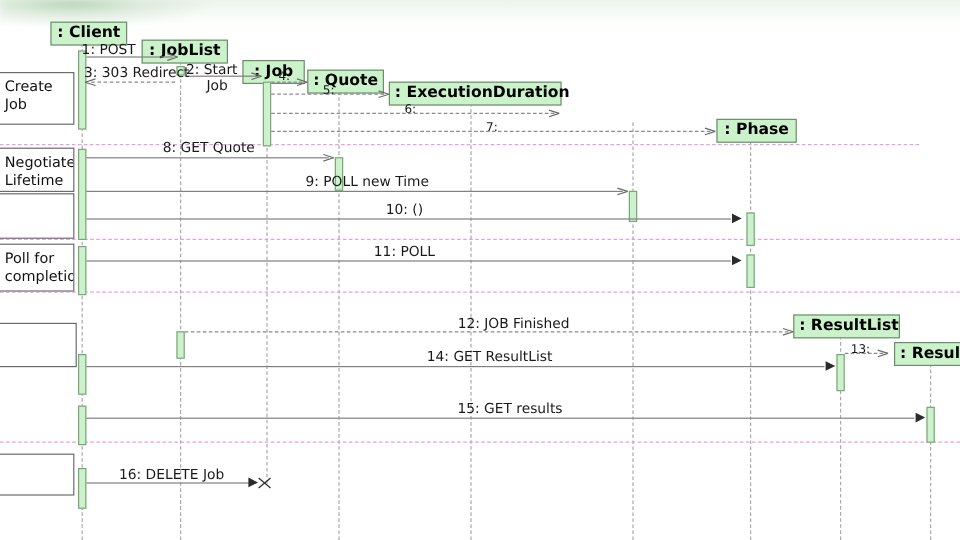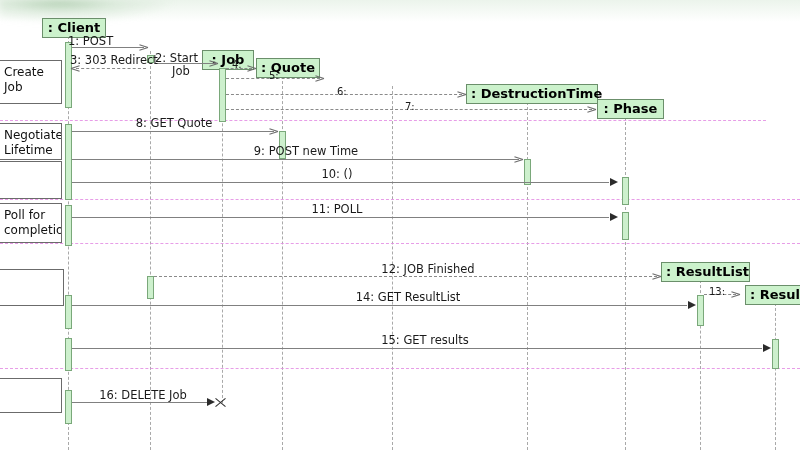--- a/index.html
+++ b/index.html
@@ -148,23 +148,24 @@
   <div class="lifeline" style="left:625px; top:117px; height:333px;"></div>
   <div class="lifeline" style="left:700px; top:280px; height:170px;"></div>
   <div class="lifeline" style="left:775px; top:303px; height:147px;"></div>
 
   <div class="sep" style="left:0px; top:120px; width:766px;"></div>
   <div class="sep" style="left:0px; top:199px; width:800px;"></div>
   <div class="sep" style="left:0px; top:243px; width:800px;"></div>
   <div class="sep" style="left:0px; top:368px; width:800px;"></div>
 
   <div class="objbox" style="left:42px;  top:18px;  width:54px;">: Client</div>
+  <div class="objbox" style="left:118px; top:33px;  width:62px;">: JobList</div>
   <div class="objbox" style="left:202px; top:50px;  width:42px;">: Job</div>
   <div class="objbox" style="left:256px; top:58px;  width:54px;">: Quote</div>
-  <div class="objbox" style="left:466px; top:84px; width:122px;">: DestructionTime</div>
+  <div class="objbox" style="left:324px; top:68px; width:134px;">: ExecutionDuration</div>
   <div class="objbox" style="left:597px; top:99px;  width:57px;text-align:center;">: Phase</div>
   <div class="objbox" style="left:661px; top:262px; width:79px;text-align:right;">: ResultList</div>
   <div class="objbox" style="left:745px; top:285px; width:55px;">: Result</div>
 
   <div class="act" style="left:64.5px; top:42px;  height:66px;"></div>
   <div class="act" style="left:64.5px; top:124px; height:76px;"></div>
   <div class="act" style="left:64.5px; top:205px; height:41px;"></div>
   <div class="act" style="left:64.5px; top:295px; height:34px;"></div>
   <div class="act" style="left:64.5px; top:338px; height:33px;"></div>
   <div class="act" style="left:64.5px; top:390px; height:34px;"></div>
@@ -213,21 +214,21 @@
   <div class="msgline dashed" style="left:226px; top:109px; width:366px;"></div>
   <div class="ahead-open" style="left:587px; top:104.5px;"></div>
   <div class="msglabel tiny" style="left:405px; top:100px;">7:</div>
 
   <div class="msgline" style="left:72px; top:131px; width:202px;"></div>
   <div class="ahead-open" style="left:269px; top:126.5px;"></div>
   <div class="msglabel ctr" style="left:174px; top:117px;">8: GET Quote</div>
 
   <div class="msgline" style="left:72px; top:159px; width:447px;"></div>
   <div class="ahead-open" style="left:514px; top:154.5px;"></div>
-  <div class="msglabel ctr" style="left:306px; top:145px;">9: POST new Time</div>
+  <div class="msglabel ctr" style="left:306px; top:145px;">9: POLL new Time</div>
 
   <div class="msgline" style="left:72px; top:182px; width:537px;"></div>
   <div class="ahead-solid" style="left:610px; top:177.5px;"></div>
   <div class="msglabel ctr" style="left:337px; top:168px;">10: ()</div>
 
   <div class="msgline" style="left:72px; top:217px; width:537px;"></div>
   <div class="ahead-solid" style="left:610px; top:212.5px;"></div>
   <div class="msglabel ctr" style="left:337px; top:203px;">11: POLL</div>
 
   <div class="msgline dashed" style="left:154px; top:276px; width:503px;"></div>

